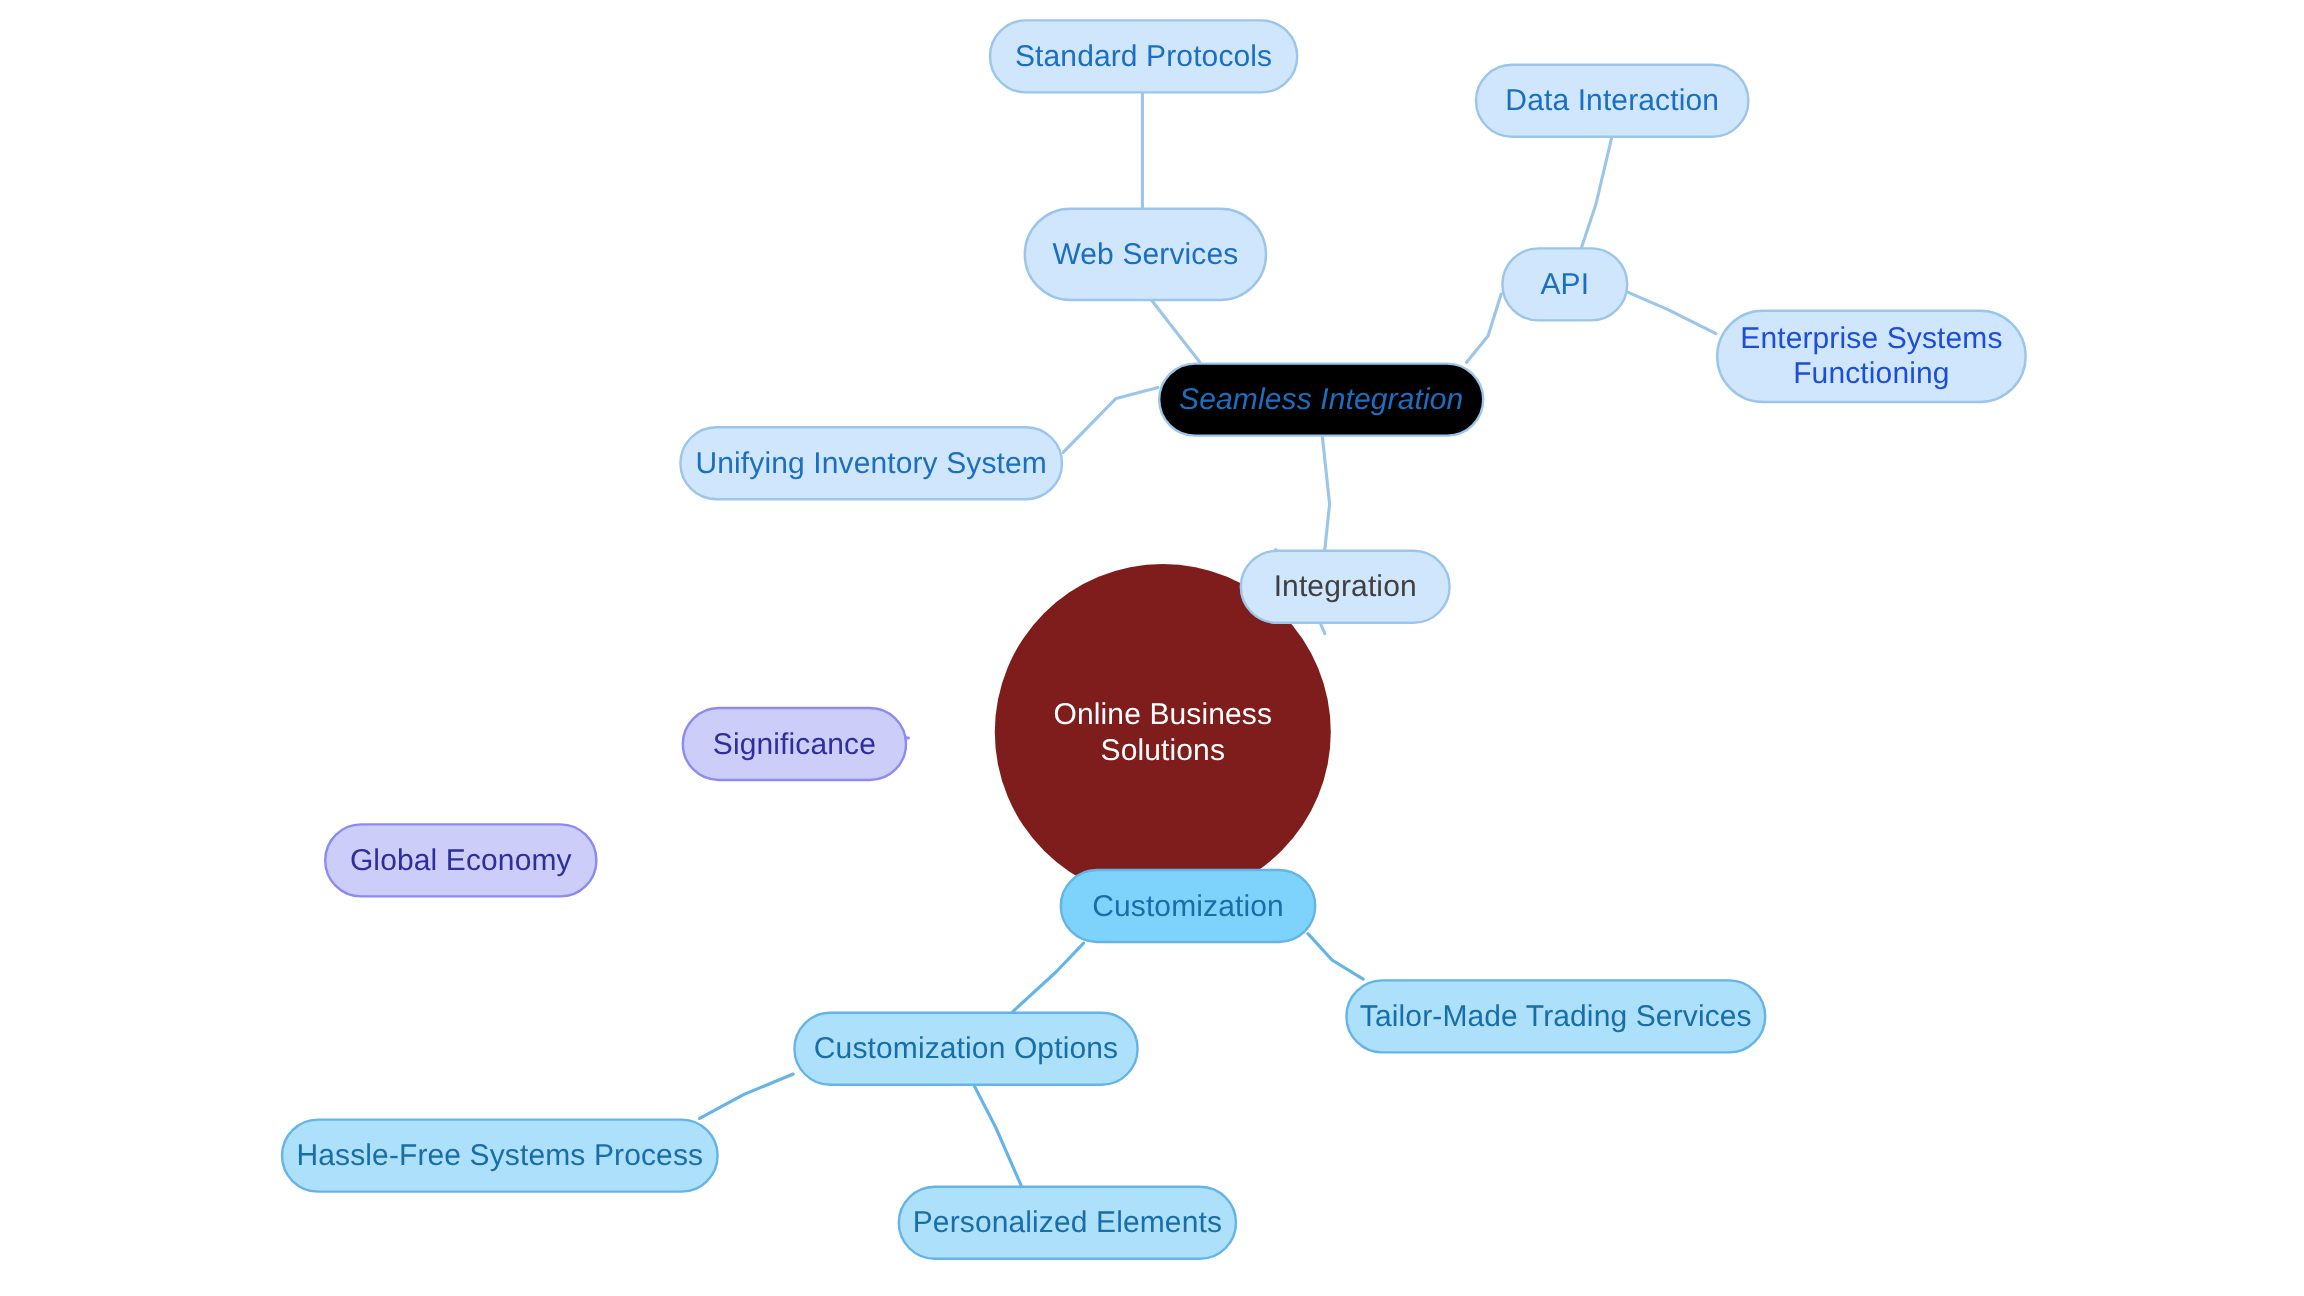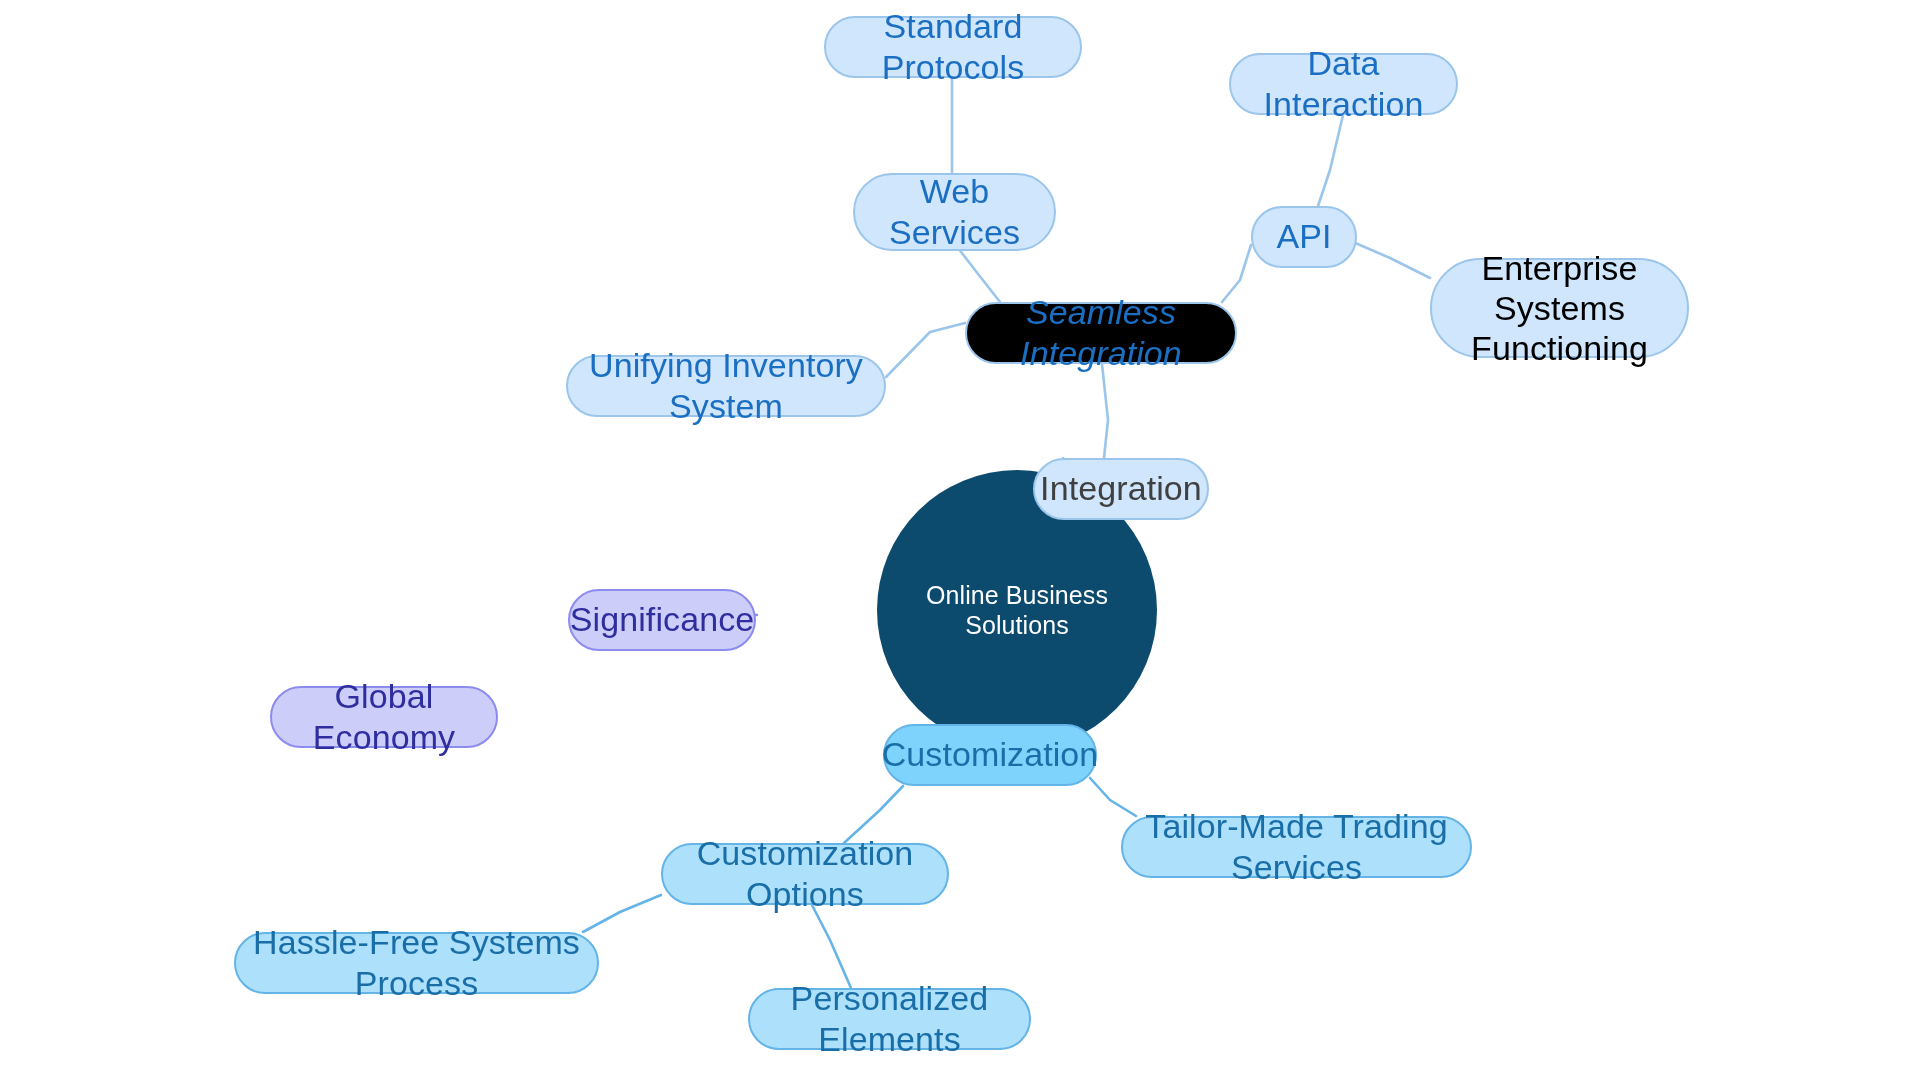--- a/index.html
+++ b/index.html
@@ -40,21 +40,21 @@
   .node-root {
     border-radius: 50%;
     color: #ffffff;
     font-size: 25px;
     letter-spacing: 0.1px;
   }
   .node-pill {
     border-style: solid;
     border-width: 2.6px;
     border-radius: 999px;
-    font-size: 34px;
+    font-size: 25px;
     letter-spacing: 0.1px;
   }
   .node-pill.two-line { line-height: 1.18; }
 </style>
 </head>
 <body style="background: rgb(255, 255, 255);">
 
 <div id="mindmap-canvas" style="background: rgb(255, 255, 255);">
   <svg id="edge-layer" viewBox="0 0 1920 1080">
       <polyline points="1104,528 1090,495 1063,458" fill="none" stroke="#9bc5eb" stroke-width="2.6" stroke-linecap="round" stroke-linejoin="round"></polyline>
@@ -66,28 +66,28 @@
       <polyline points="1222,302 1240,280 1251,245" fill="none" stroke="#9bc5eb" stroke-width="2.6" stroke-linecap="round" stroke-linejoin="round"></polyline>
       <polyline points="952,173 952,130 952,78" fill="none" stroke="#9bc5eb" stroke-width="2.6" stroke-linecap="round" stroke-linejoin="round"></polyline>
       <polyline points="1318,206 1330,170 1343,115" fill="none" stroke="#9bc5eb" stroke-width="2.6" stroke-linecap="round" stroke-linejoin="round"></polyline>
       <polyline points="1353,242 1390,258 1430,278" fill="none" stroke="#9bc5eb" stroke-width="2.6" stroke-linecap="round" stroke-linejoin="round"></polyline>
       <polyline points="1090,778 1110,800 1136,816" fill="none" stroke="#64b4e8" stroke-width="2.6" stroke-linecap="round" stroke-linejoin="round"></polyline>
       <polyline points="903,786 880,810 844,843" fill="none" stroke="#64b4e8" stroke-width="2.6" stroke-linecap="round" stroke-linejoin="round"></polyline>
       <polyline points="661,895 620,912 583,932" fill="none" stroke="#64b4e8" stroke-width="2.6" stroke-linecap="round" stroke-linejoin="round"></polyline>
       <polyline points="812,905 830,940 851,988" fill="none" stroke="#64b4e8" stroke-width="2.6" stroke-linecap="round" stroke-linejoin="round"></polyline>
     </svg>
   <div id="node-layer">
-      <div class="node node-root" style="left: 877px; top: 470px; width: 280px; height: 280px; background: #0c4a6e; color: rgb(255, 255, 255);">Online Business Solutions</div>
+      <div class="node node-root" style="left: 829px; top: 470px; width: 280px; height: 280px; background: #7f1d1d; color: rgb(255, 255, 255);">Online Business Solutions</div>
       <div class="node node-pill" style="left: 824px; top: 16px; width: 258px; height: 62px; background: rgb(207, 230, 253); color: rgb(27, 111, 194); border-color: rgb(155, 197, 235);">Standard Protocols</div>
       <div class="node node-pill" style="left: 853px; top: 173px; width: 203px; height: 78px; background: rgb(207, 230, 253); color: rgb(27, 111, 194); border-color: rgb(155, 197, 235);">Web Services</div>
       <div class="node node-pill" style="left: 965px; top: 302px; width: 272px; height: 62px; background: #000000; color: rgb(27, 111, 194); border-color: rgb(155, 197, 235); font-style: italic;">Seamless Integration</div>
       <div class="node node-pill" style="left: 566px; top: 355px; width: 320px; height: 62px; background: rgb(207, 230, 253); color: rgb(27, 111, 194); border-color: rgb(155, 197, 235);">Unifying Inventory System</div>
       <div class="node node-pill" style="left: 1229px; top: 53px; width: 229px; height: 62px; background: rgb(207, 230, 253); color: rgb(27, 111, 194); border-color: rgb(155, 197, 235);">Data Interaction</div>
       <div class="node node-pill" style="left: 1251px; top: 206px; width: 106px; height: 62px; background: rgb(207, 230, 253); color: rgb(27, 111, 194); border-color: rgb(155, 197, 235);">API</div>
-      <div class="node node-pill two-line" style="left: 1430px; top: 258px; width: 259px; height: 100px; background: rgb(207, 230, 253); color: #000000; border-color: rgb(155, 197, 235);">Enterprise Systems
+      <div class="node node-pill two-line" style="left: 1430px; top: 258px; width: 259px; height: 78px; background: rgb(207, 230, 253); color: #1d4ed8; border-color: rgb(155, 197, 235);">Enterprise Systems
 Functioning</div>
       <div class="node node-pill" style="left: 1033px; top: 458px; width: 176px; height: 62px; background: rgb(207, 230, 253); color: #404040; border-color: rgb(155, 197, 235);">Integration</div>
       <div class="node node-pill" style="left: 568px; top: 589px; width: 188px; height: 62px; background: rgb(205, 205, 249); color: rgb(46, 46, 159); border-color: rgb(139, 139, 240);">Significance</div>
       <div class="node node-pill" style="left: 270px; top: 686px; width: 228px; height: 62px; background: rgb(205, 205, 249); color: rgb(46, 46, 159); border-color: rgb(139, 139, 240);">Global Economy</div>
       <div class="node node-pill" style="left: 883px; top: 724px; width: 214px; height: 62px; background: #7dd3fc; color: rgb(26, 110, 167); border-color: rgb(100, 180, 232);">Customization</div>
       <div class="node node-pill" style="left: 1121px; top: 816px; width: 351px; height: 62px; background: rgb(172, 224, 251); color: rgb(26, 110, 167); border-color: rgb(100, 180, 232);">Tailor-Made Trading Services</div>
       <div class="node node-pill" style="left: 661px; top: 843px; width: 288px; height: 62px; background: rgb(172, 224, 251); color: rgb(26, 110, 167); border-color: rgb(100, 180, 232);">Customization Options</div>
       <div class="node node-pill" style="left: 234px; top: 932px; width: 365px; height: 62px; background: rgb(172, 224, 251); color: rgb(26, 110, 167); border-color: rgb(100, 180, 232);">Hassle-Free Systems Process</div>
       <div class="node node-pill" style="left: 748px; top: 988px; width: 283px; height: 62px; background: rgb(172, 224, 251); color: rgb(26, 110, 167); border-color: rgb(100, 180, 232);">Personalized Elements</div>
     </div>

